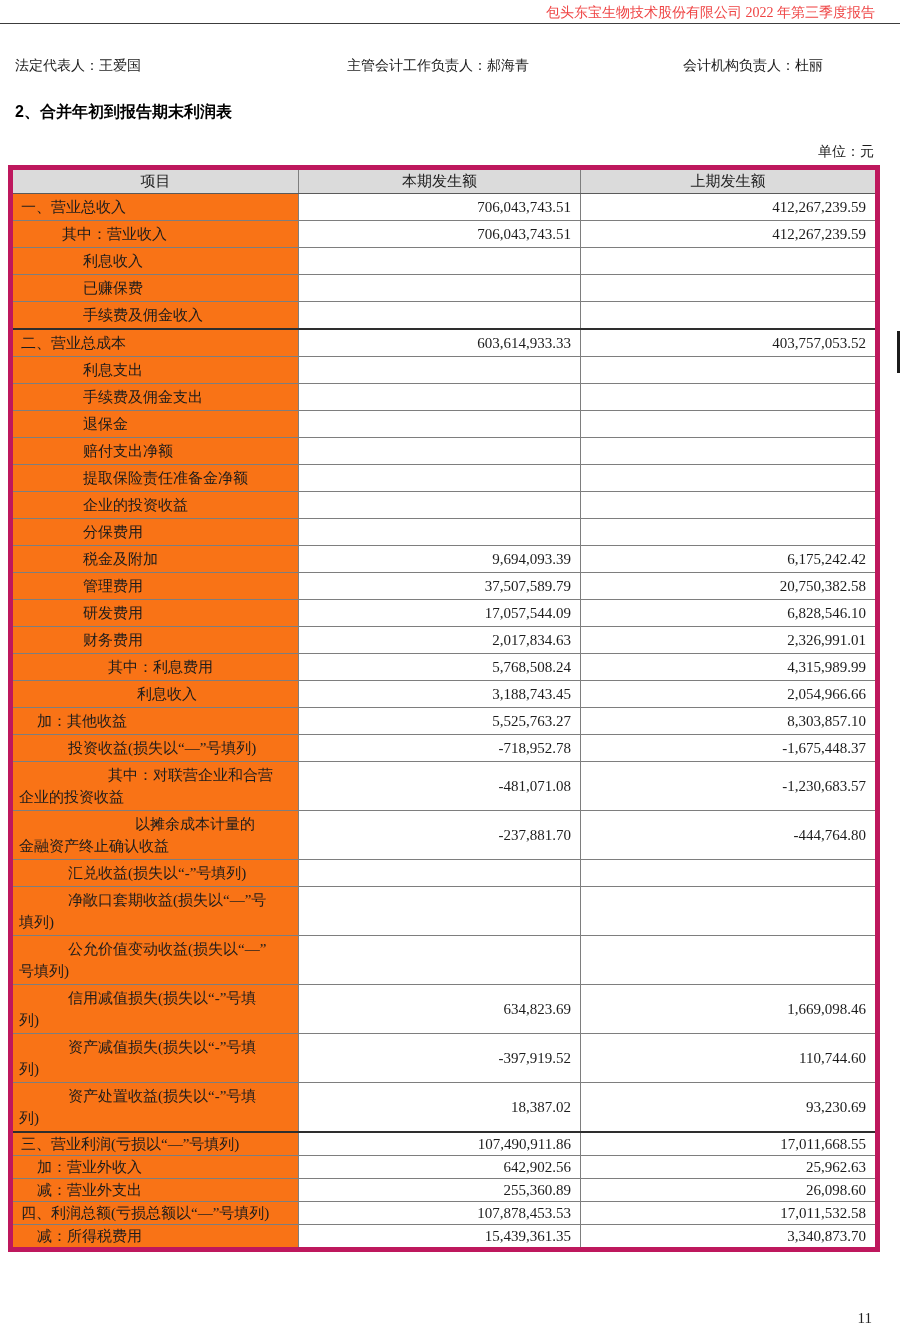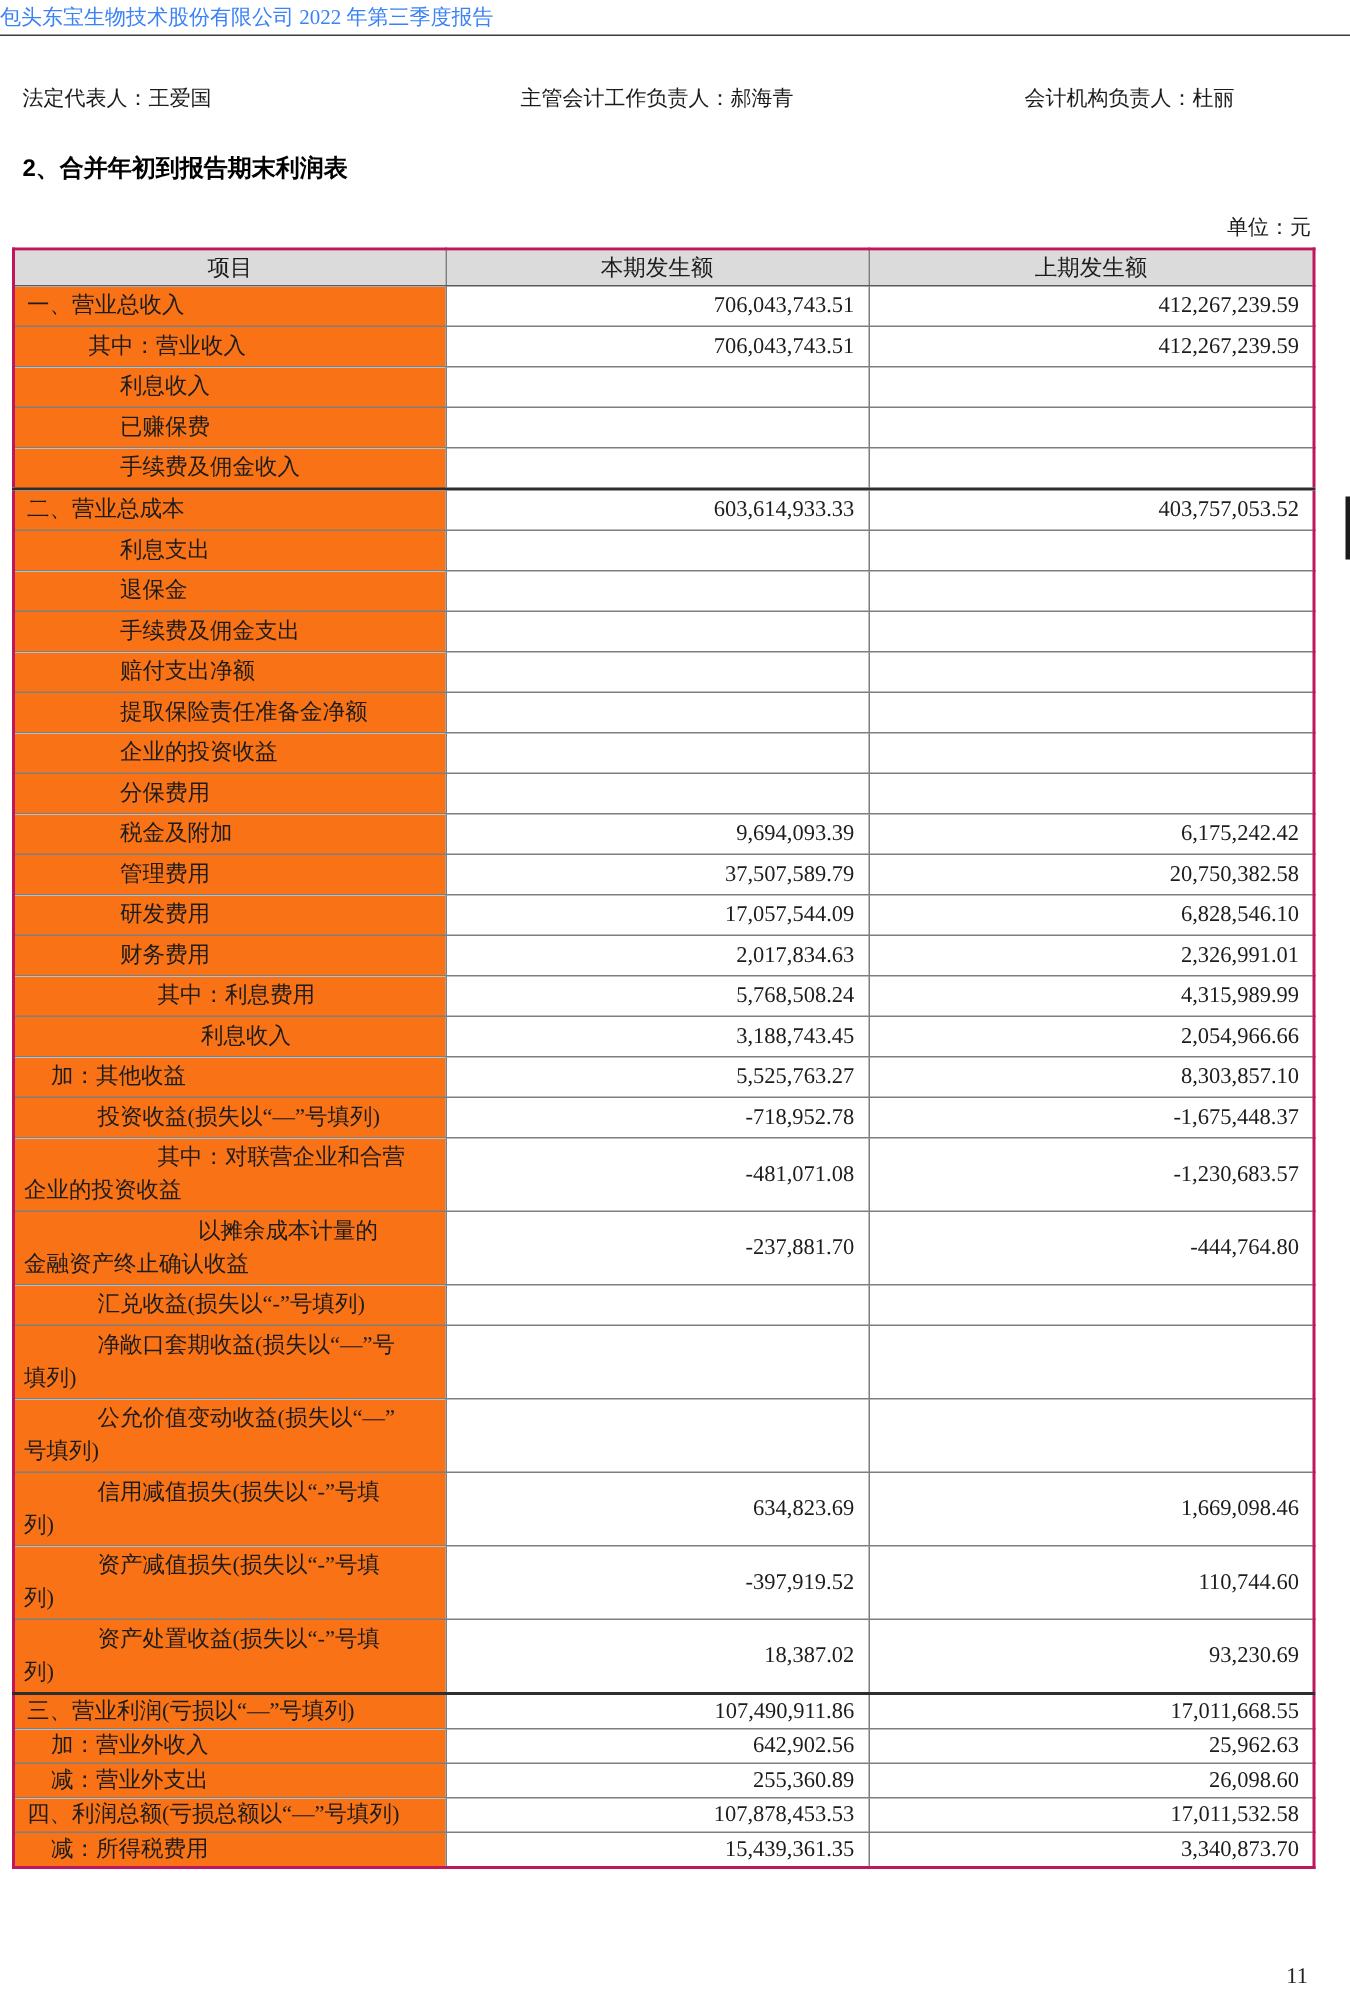--- a/index.html
+++ b/index.html
@@ -2,37 +2,37 @@
 <html><head>
 <meta charset="utf-8">
 <style>
   html,body{margin:0;padding:0;background:#ffffff;}
   body{
     width:900px;height:1338px;position:relative;overflow:hidden;
     font-family:"Liberation Serif","DejaVu Serif",serif;
     color:#1c1c1c;
   }
   .top-header{
-    padding:5px 25px 2px 0;font-size:14px;line-height:16px;
-    border-bottom:1px solid #3c3c3c;color:#3b82f6;
+    padding:5px 25px 2px 0;text-align:right;font-size:14px;line-height:16px;
+    border-bottom:1px solid #3c3c3c;color:#ef4444;
   }
   .signatories{position:relative;height:18px;margin-top:33px;font-size:14px;}
   .sig{position:absolute;top:0;white-space:nowrap;}
   .sig-1{left:15px;} .sig-2{left:347px;} .sig-3{left:683px;}
   .section-title{
     margin:27px 0 0 15px;font-size:16px;font-weight:bold;
     font-family:"Liberation Sans","DejaVu Sans",sans-serif;color:#000;
   }
   .unit-label{margin:20px 26px 4px 0;text-align:right;font-size:14px;}
   table.income{
     border-collapse:collapse;table-layout:fixed;
     margin-left:8px;width:867px;
     font-size:15px;
   }
-  table.income{border:2px solid #be185d;}
+  table.income{border:5px solid #be185d;}
   .income th,.income td{border:1px solid #7e7e7e;overflow:hidden;vertical-align:middle;}
   .income thead th{
     height:21px;background:#dbdbdb;font-weight:normal;text-align:center;
     font-size:15px;border-bottom:1px solid #5a5a5a;
   }
   col.c1{width:288px;} col.c2{width:282px;} col.c3{width:297px;}
   tr.r-s td{height:26px;}
   tr.r-t td{height:48px;}
   tr.r-b td{height:20px;}
   td.c-item{
@@ -115,26 +115,26 @@
         <td class="c-item ind-0">二、营业总成本</td>
         <td class="c-num">603,614,933.33</td>
         <td class="c-num">403,757,053.52</td>
       </tr>
       <tr class="r-s">
         <td class="c-item ind-4">利息支出</td>
         <td class="c-num"></td>
         <td class="c-num"></td>
       </tr>
       <tr class="r-s">
+        <td class="c-item ind-4">手续费及佣金支出</td>
+        <td class="c-num"></td>
+        <td class="c-num"></td>
+      </tr>
+      <tr class="r-s">
         <td class="c-item ind-4">退保金</td>
-        <td class="c-num"></td>
-        <td class="c-num"></td>
-      </tr>
-      <tr class="r-s">
-        <td class="c-item ind-4">手续费及佣金支出</td>
         <td class="c-num"></td>
         <td class="c-num"></td>
       </tr>
       <tr class="r-s">
         <td class="c-item ind-4">赔付支出净额</td>
         <td class="c-num"></td>
         <td class="c-num"></td>
       </tr>
       <tr class="r-s">
         <td class="c-item ind-4">提取保险责任准备金净额</td>

